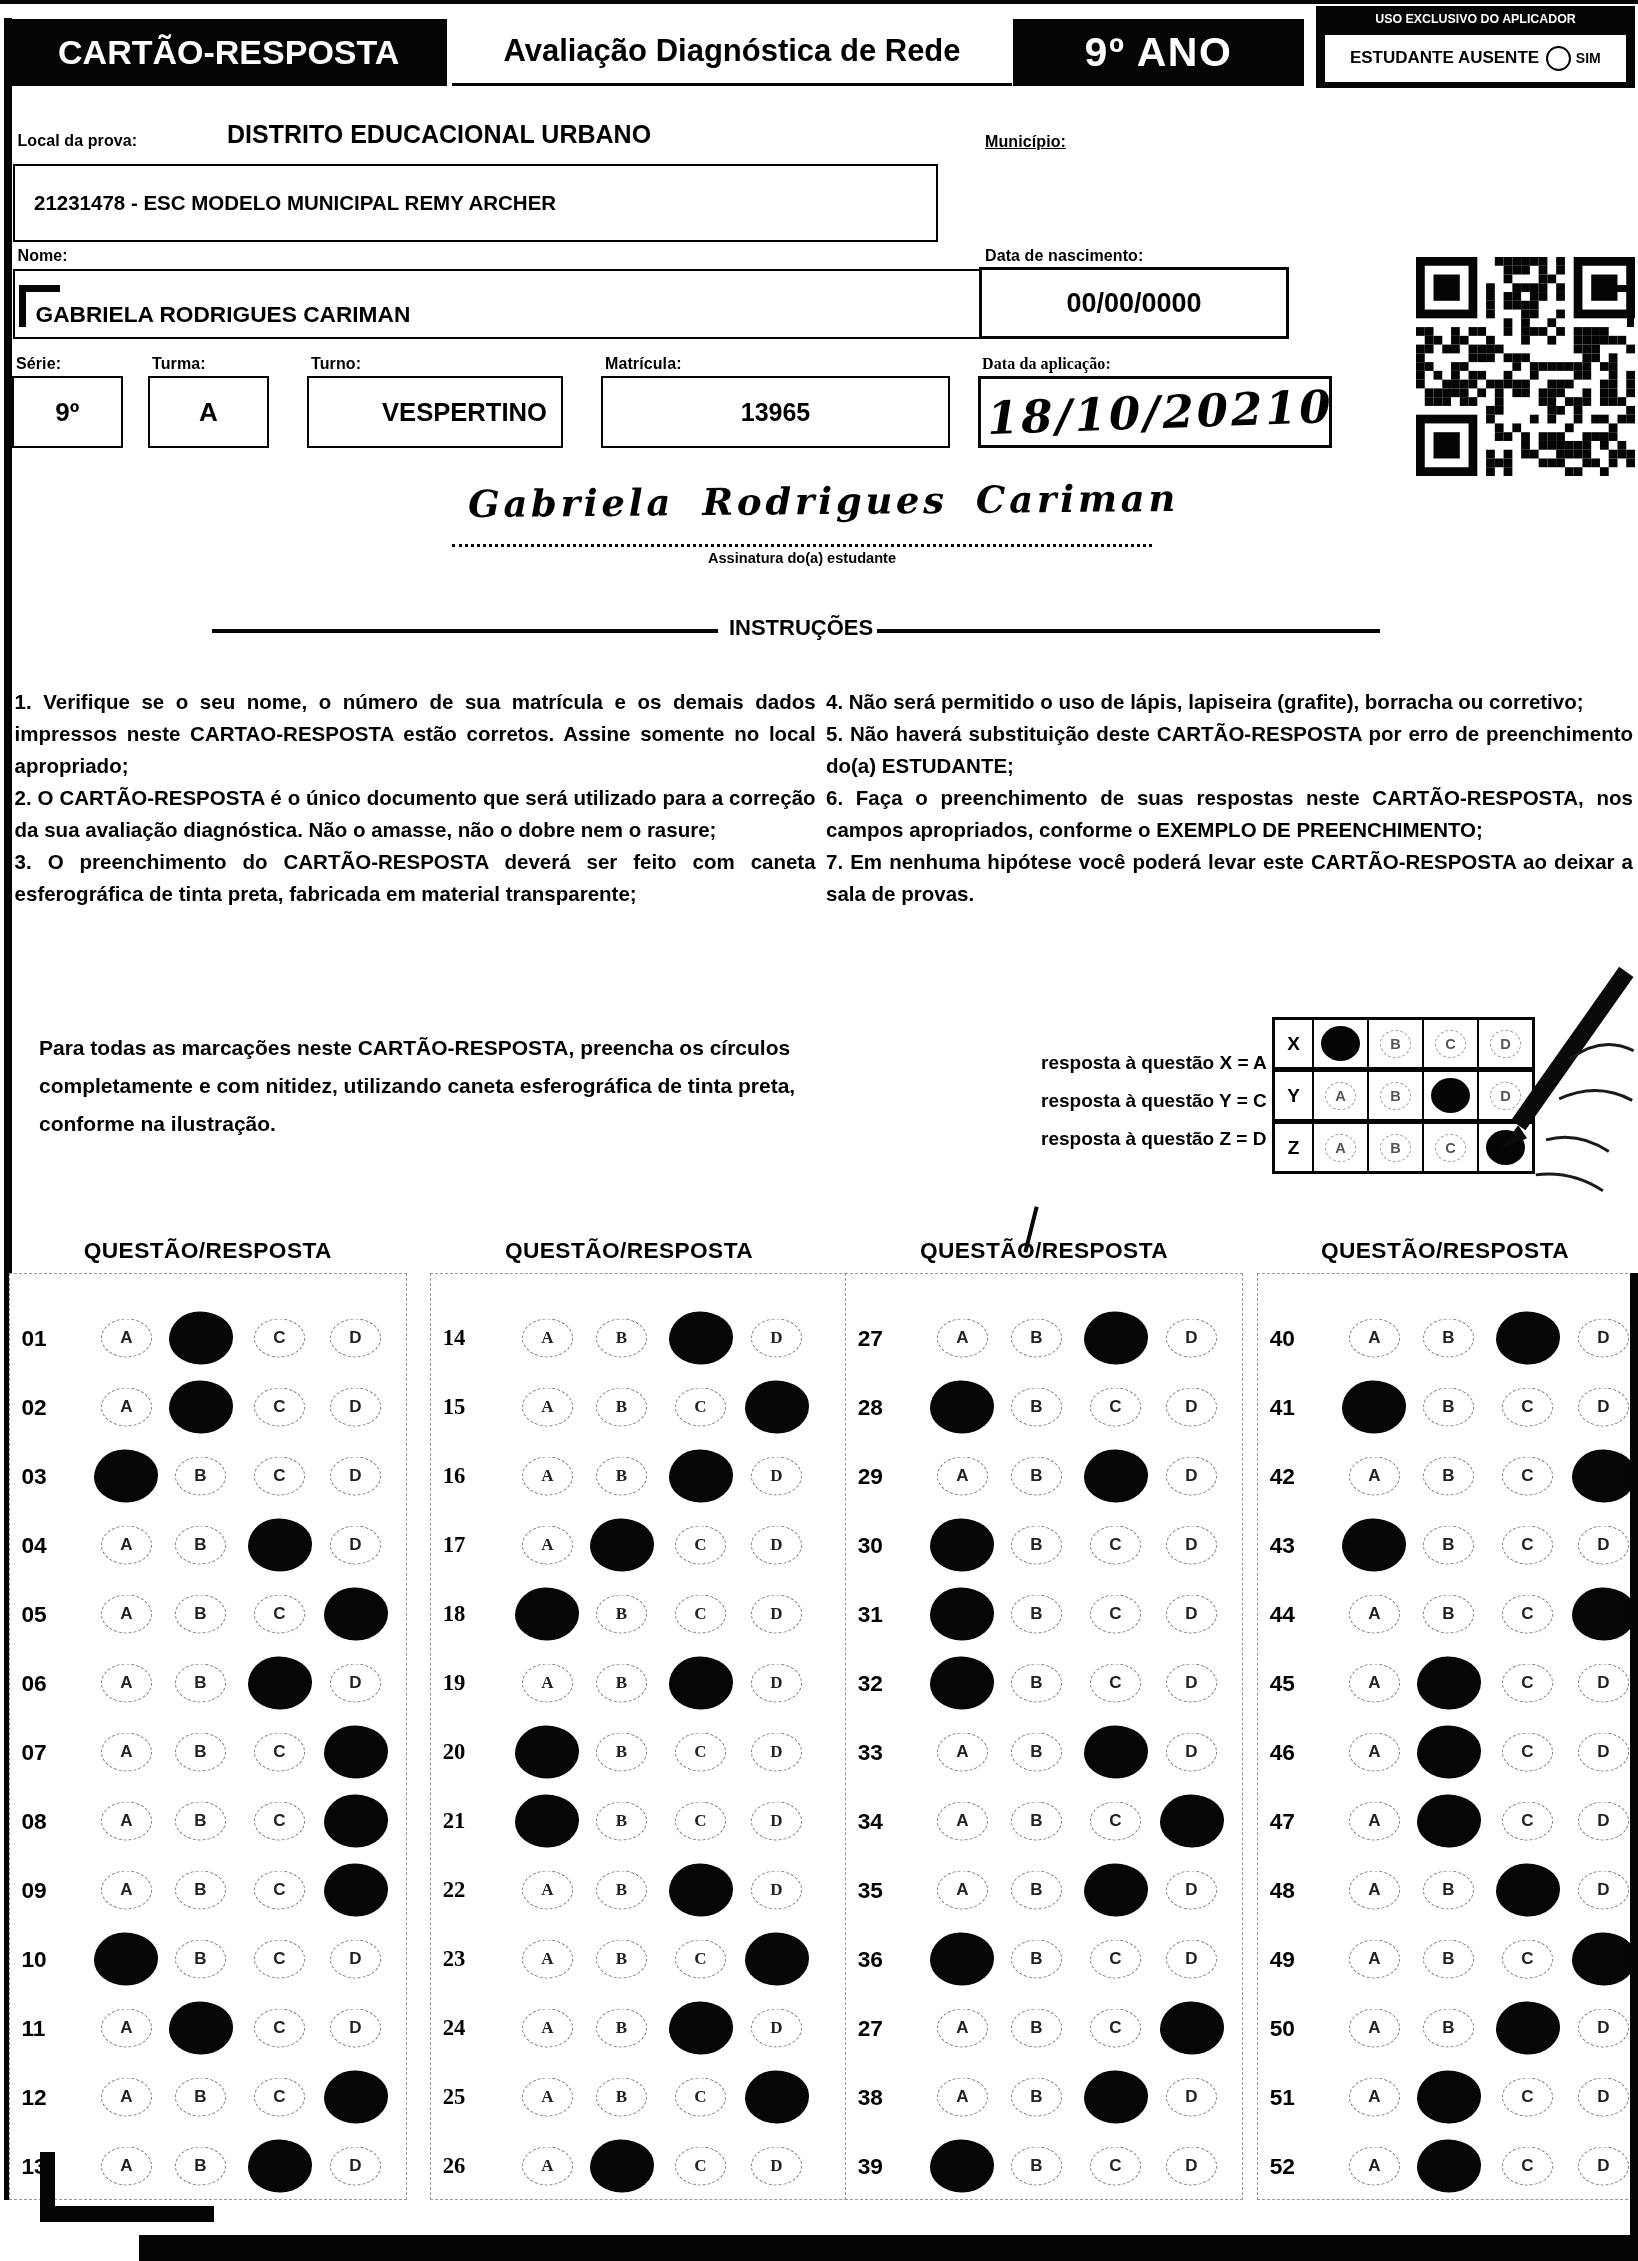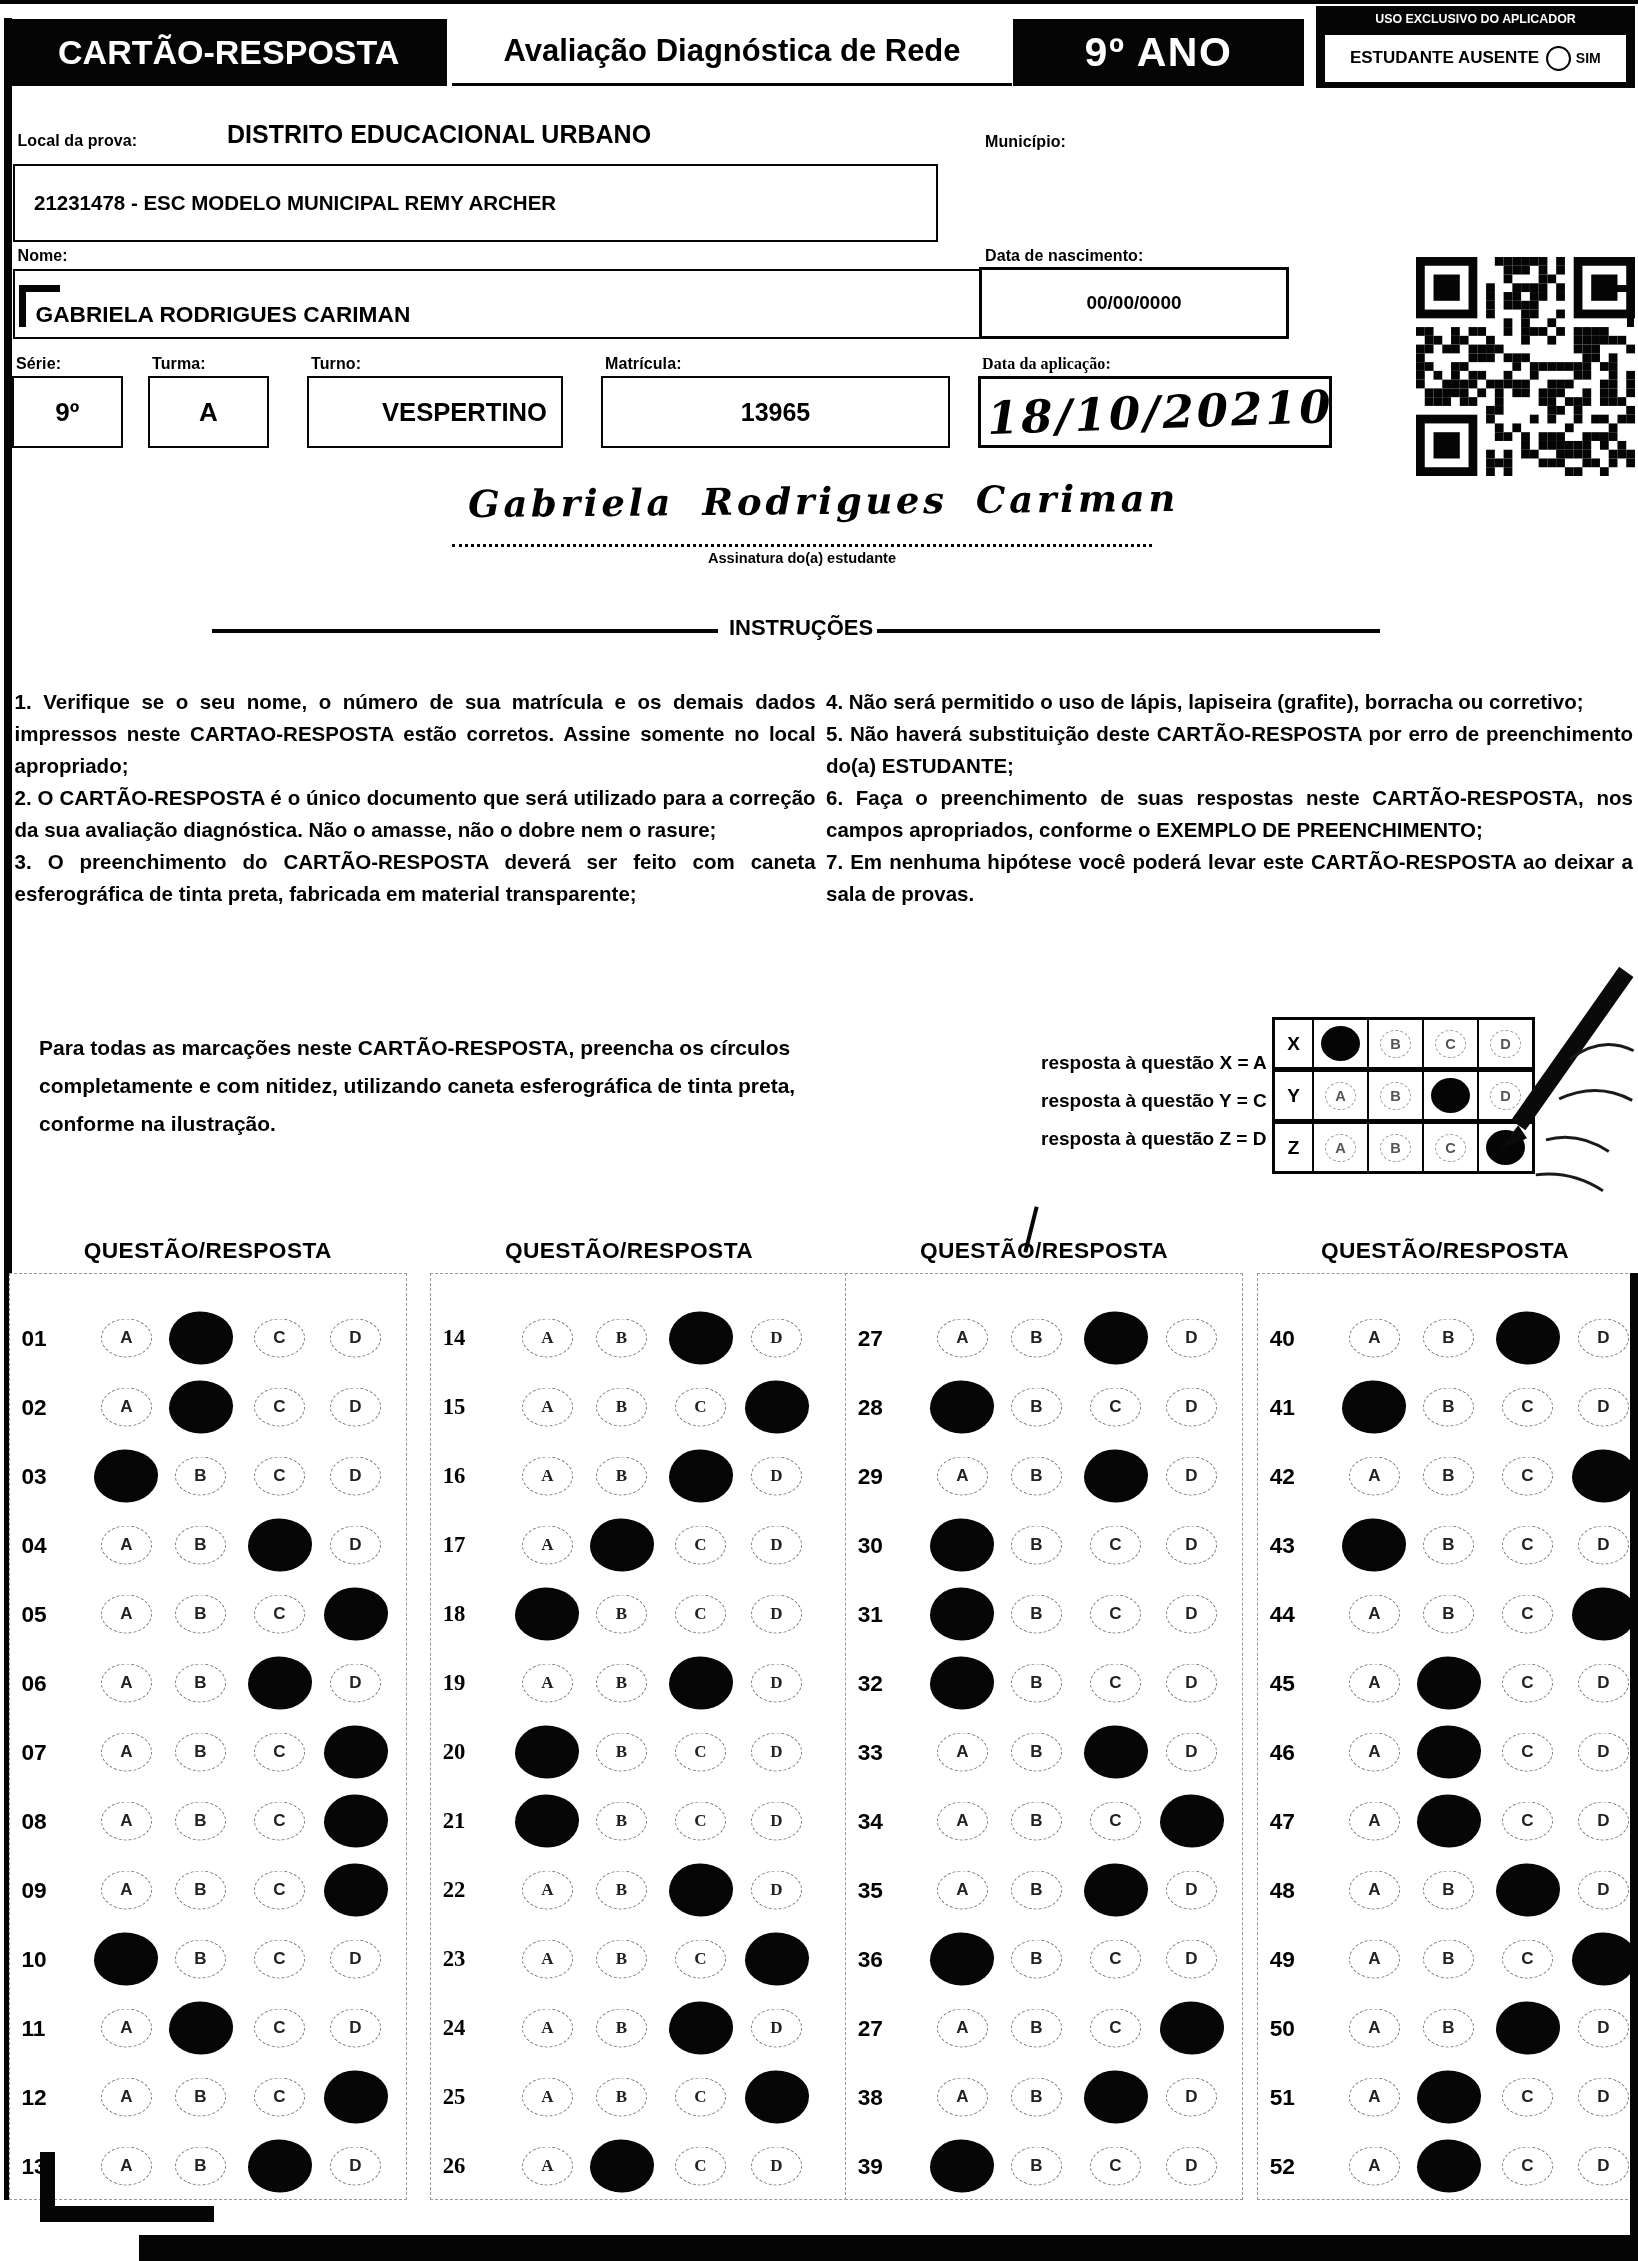--- a/index.html
+++ b/index.html
@@ -59,33 +59,33 @@
     <div style="text-align:center;color:#fff;font-size:12.4px;font-weight:700;margin-top:5.8px;">USO EXCLUSIVO DO APLICADOR</div>
     <div class="abs whitebox" style="left:8.8px;top:29px;width:301px;height:47px;">
       <span style="font-size:17px;font-weight:700;">ESTUDANTE AUSENTE</span>
       <span style="display:inline-block;width:25px;height:25px;border:2.2px solid #050505;border-radius:50%;margin:0 4.4px 0 7.3px;box-sizing:border-box;"></span>
       <span style="font-size:14px;font-weight:700;">SIM</span>
     </div>
   </div>
 
   <div class="abs lbl" style="left:17.5px;top:132px;">Local da prova:</div>
   <div class="abs" style="left:227px;top:120px;font-size:25px;font-weight:700;">DISTRITO EDUCACIONAL URBANO</div>
-  <div class="abs lbl" style="left:985px;top:133px;">Município:</div>
+  <div class="abs lbl" style="left:985px;top:133px;text-decoration:underline;">Município:</div>
 
   <div class="abs field" style="left:13px;top:164px;width:925px;height:78px;padding-left:19px;">
     <span class="fieldval" style="font-size:20.5px;">21231478 - ESC MODELO MUNICIPAL REMY ARCHER</span>
   </div>
 
   <div class="abs lbl" style="left:17.5px;top:247px;">Nome:</div>
   <div class="abs field" style="left:13px;top:269px;width:1061px;height:70px;padding-left:20.5px;align-items:flex-end;padding-bottom:8.8px;">
     <span class="fieldval" style="font-size:22.7px;">GABRIELA RODRIGUES CARIMAN</span>
   </div>
   <div class="abs lbl" style="left:985px;top:247px;">Data de nascimento:</div>
   <div class="abs field" style="left:979px;top:267px;width:310px;height:72px;justify-content:center;border-width:3.7px;">
-    <span class="fieldval" style="font-size:19px;">00/00/0000</span>
+    <span class="fieldval" style="font-size:27px;">00/00/0000</span>
   </div>
 
   <div class="abs" id="qr" style="left:1416px;top:257px;width:219px;height:219px;"><svg width="219" height="219" viewBox="0 0 300 300" xmlns="http://www.w3.org/2000/svg">
         <rect width="300" height="300" fill="#fff"></rect>
         <g fill="#050505">
           <rect x="108" y="0" width="12" height="12"></rect>
           <rect x="120" y="0" width="12" height="12"></rect>
           <rect x="132" y="0" width="12" height="12"></rect>
           <rect x="144" y="0" width="12" height="12"></rect>
           <rect x="156" y="0" width="12" height="12"></rect>

